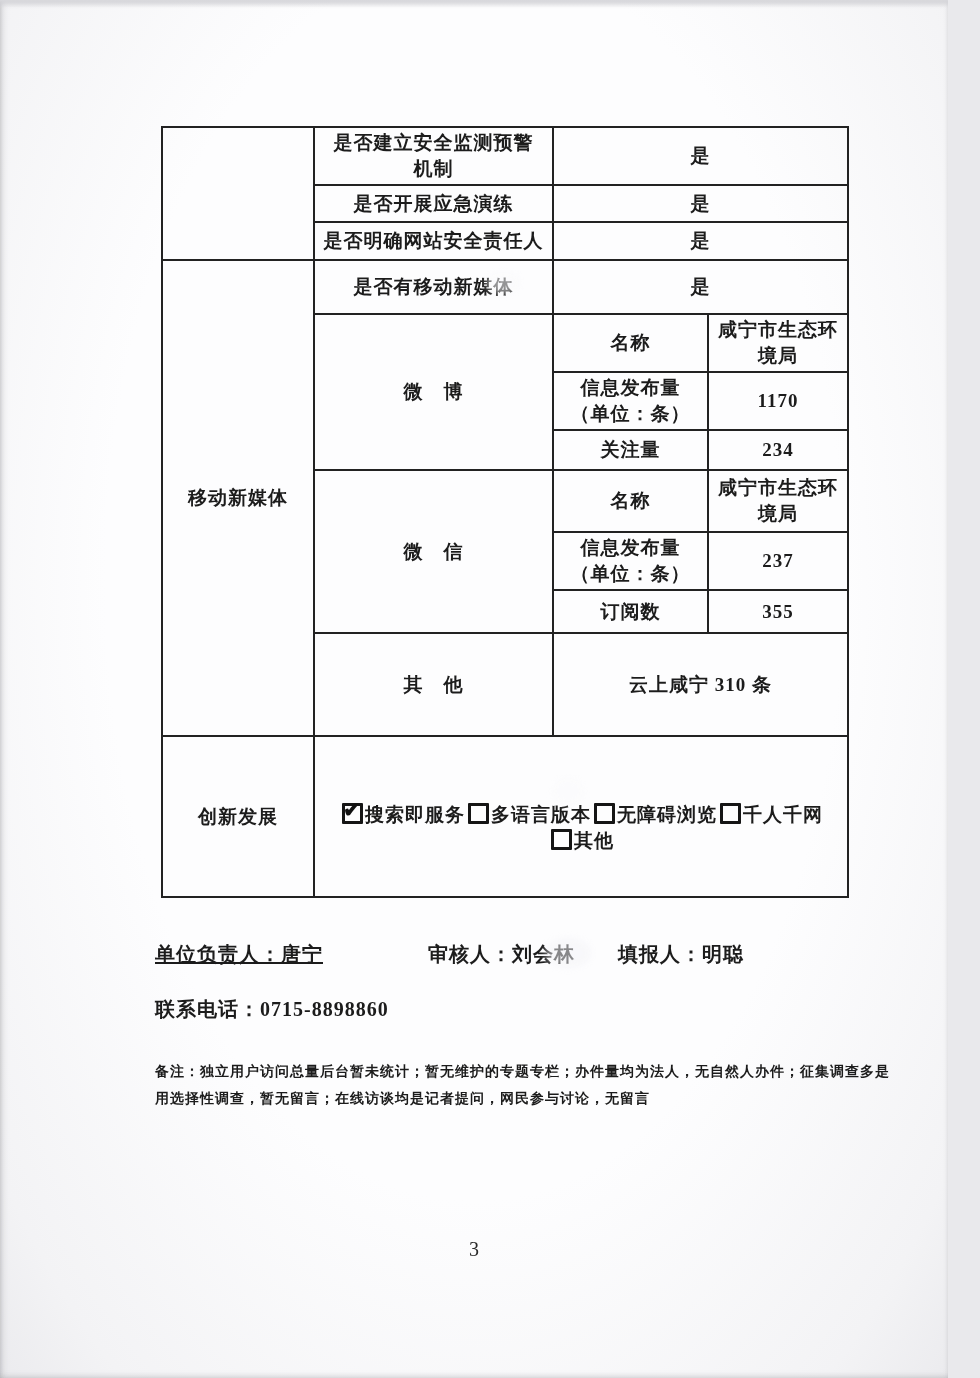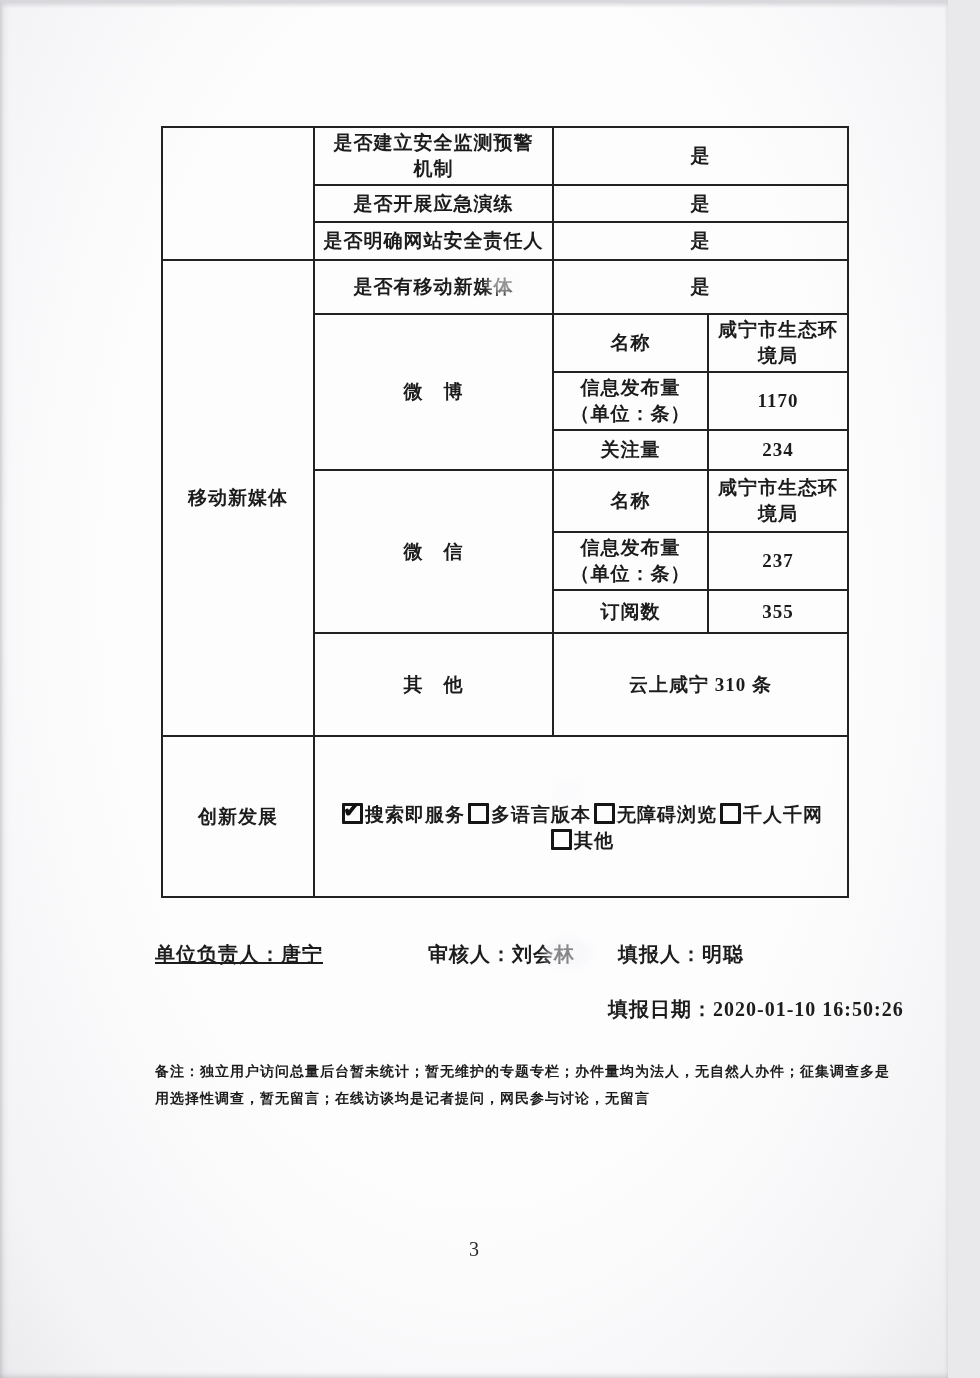--- a/index.html
+++ b/index.html
@@ -153,21 +153,21 @@
     </tbody>
   </table>
 
   <div class="fline" style="left:0;top:941px;width:100%;height:30px;">
     <span class="fitem" style="left:155px;text-decoration:underline;"><span>单位负责人：</span><span>唐宁</span></span>
     <span class="fitem" style="left:428px;"><span>审核人：</span><span>刘会林</span></span>
     <span class="fitem" style="left:618px;"><span>填报人：</span><span>明聪</span></span>
   </div>
 
   <div class="fline" style="left:0;top:996px;width:100%;height:30px;">
-    <span class="fitem" style="left:608px;"><span>填报日期：</span><span>2020-01-10 16:50:26</span></span>
+    <span class="fitem" style="left:155px;"><span>联系电话：</span><span>0715-8898860</span></span>
   </div>
 
   <div class="notes">备注：独立用户访问总量后台暂未统计；暂无维护的专题专栏；办件量均为法人，无自然人办件；征集调查多是用选择性调查，暂无留言；在线访谈均是记者提问，网民参与讨论，无留言</div>
 
   <div class="pageno">3</div>
 
   <div class="smudge sm1"></div>
   <div class="smudge sm2"></div>
   <div class="smudge sm3"></div>
 </div>

